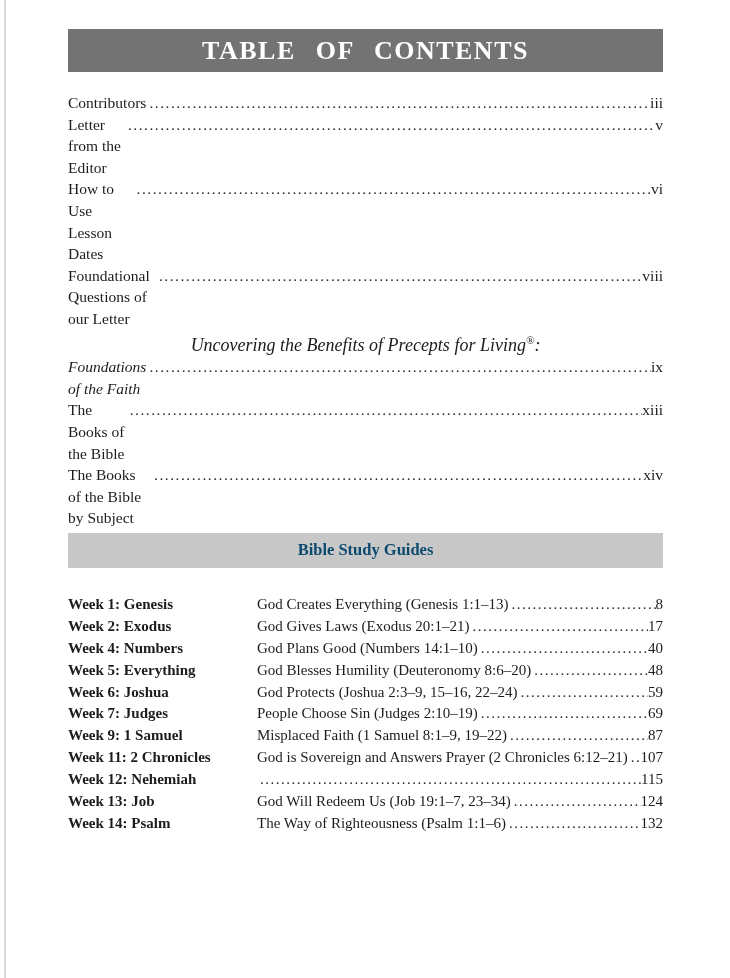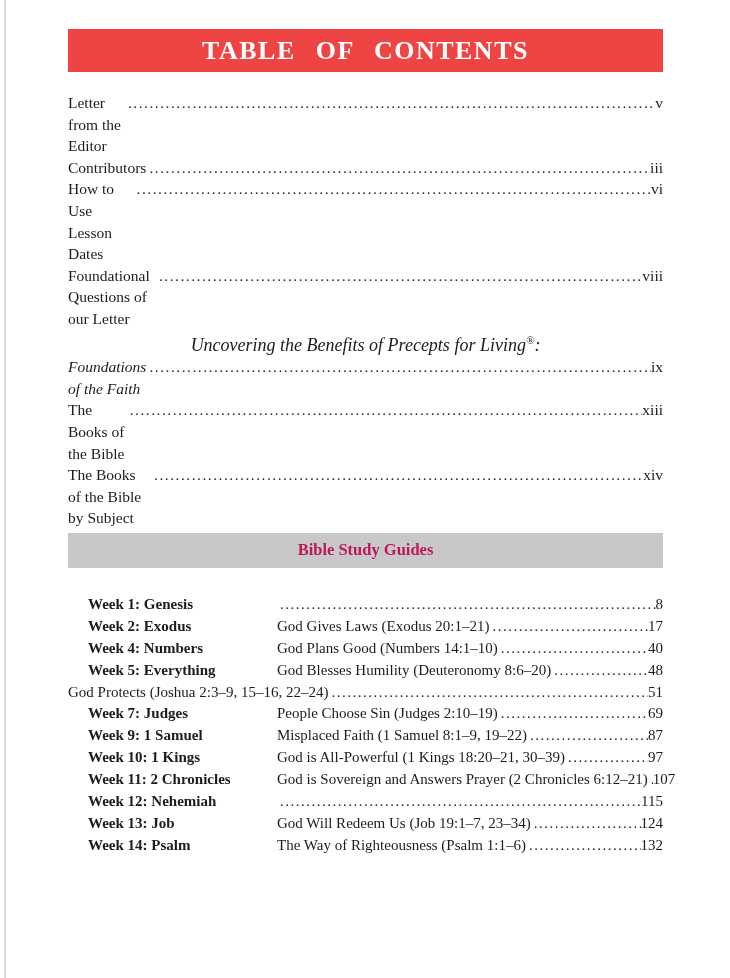--- a/index.html
+++ b/index.html
@@ -14,21 +14,21 @@
   .edge-line {
     position: absolute; left: 4px; top: 0;
     width: 2px; height: 978px;
     background: #d9d9d9;
   }
   .page {
     position: absolute; left: 68px; top: 0; width: 595px;
   }
   .header-bar {
     margin-top: 29px; height: 43px;
-    background: #ef4444;
+    background: #737373;
     display: flex; align-items: center; justify-content: center;
   }
   .header-title {
     color: #ffffff; font-weight: bold; font-size: 26px;
     letter-spacing: 1.5px; word-spacing: 12px;
   }
   .fm { margin-top: 20px; }
   .fm-row, .glance-row {
     display: flex; align-items: baseline;
     line-height: 21.6px; font-size: 15.5px;
@@ -47,53 +47,53 @@
   .pg { white-space: nowrap; flex: 0 0 auto; }
   .fm-block { margin-top: 5px; }
   .fm-line1 { line-height: 21.6px; font-size: 18px; text-align: center; }
   .italic { font-style: italic; }
   .regmark { font-size: 62%; vertical-align: super; line-height: 0; }
   .section-bar {
     margin-top: 4px; height: 35px;
     background: #c8c8c9;
     display: flex; align-items: center; justify-content: center;
   }
-  .section-title { font-weight: bold; font-size: 16.5px; color: #be185d; }
+  .section-title { font-weight: bold; font-size: 16.5px; color: #0c4a6e; }
   .glance { margin-top: 16px; }
   .weeks { margin-top: 26px; }
   .wk-row {
     display: flex; align-items: baseline;
     line-height: 21.9px; font-size: 15px;
     width: 100%;
   }
-  .wk-label { flex: 0 0 189px; font-weight: bold; white-space: nowrap; margin-left: 20px; }
+  .wk-label { flex: 0 0 189px; font-weight: bold; white-space: nowrap; }
   .wk-title { flex: 0 0 auto; white-space: nowrap; }
 </style>
 </head>
 <body>
 
 <div class="edge-line"></div>
 
 <div class="page">
 
   <div class="header-bar">
     <span class="header-title">TABLE OF CONTENTS</span>
   </div>
 
   <div class="fm" id="front-matter">
   <div class="fm-row">
+    <span class="fm-label">Contributors</span>
+    <span class="leader"></span>
+    <span class="pg">iii</span>
+  </div>
+
+  <div class="fm-row">
     <span class="fm-label">Letter from the Editor</span>
     <span class="leader"></span>
     <span class="pg">v</span>
-  </div>
-
-  <div class="fm-row">
-    <span class="fm-label">Contributors</span>
-    <span class="leader"></span>
-    <span class="pg">iii</span>
   </div>
 
   <div class="fm-row">
     <span class="fm-label">How to Use Lesson Dates</span>
     <span class="leader"></span>
     <span class="pg">vi</span>
   </div>
 
   <div class="fm-row">
     <span class="fm-label">Foundational Questions of our Letter</span>
@@ -126,20 +126,21 @@
 </div>
 
   <div class="section-bar">
     <span class="section-title">Bible Study Guides</span>
   </div>
 
 
   <div class="weeks" id="weeks">
   <div class="wk-row">
     <span class="wk-label">Week 1: Genesis</span>
+    <span class="wk-title">God Creates Everything (Genesis 1:1–13)</span>
     <span class="leader"></span>
     <span class="pg">8</span>
   </div>
 
   <div class="wk-row">
     <span class="wk-label">Week 2: Exodus</span>
     <span class="wk-title">God Gives Laws (Exodus 20:1–21)</span>
     <span class="leader"></span>
     <span class="pg">17</span>
   </div>
@@ -153,46 +154,41 @@
   </div>
 
   <div class="wk-row">
     <span class="wk-label">Week 5: Everything</span>
     <span class="wk-title">God Blesses Humility (Deuteronomy 8:6–20)</span>
     <span class="leader"></span>
     <span class="pg">48</span>
   </div>
 
   <div class="wk-row">
+    <span class="wk-label">Week 6: Joshua</span>
     <span class="wk-title">God Protects (Joshua 2:3–9, 15–16, 22–24)</span>
     <span class="leader"></span>
-    <span class="pg">51</span>
+    <span class="pg">59</span>
   </div>
 
   <div class="wk-row">
     <span class="wk-label">Week 7: Judges</span>
     <span class="wk-title">People Choose Sin (Judges 2:10–19)</span>
     <span class="leader"></span>
     <span class="pg">69</span>
   </div>
 
 
   <div class="wk-row">
     <span class="wk-label">Week 9: 1 Samuel</span>
     <span class="wk-title">Misplaced Faith (1 Samuel 8:1–9, 19–22)</span>
     <span class="leader"></span>
     <span class="pg">87</span>
   </div>
 
-  <div class="wk-row">
-    <span class="wk-label">Week 10: 1 Kings</span>
-    <span class="wk-title">God is All-Powerful (1 Kings 18:20–21, 30–39)</span>
-    <span class="leader"></span>
-    <span class="pg">97</span>
-  </div>
 
   <div class="wk-row">
     <span class="wk-label">Week 11: 2 Chronicles</span>
     <span class="wk-title">God is Sovereign and Answers Prayer (2 Chronicles 6:12–21)</span>
     <span class="leader"></span>
     <span class="pg">107</span>
   </div>
 
   <div class="wk-row">
     <span class="wk-label">Week 12: Nehemiah</span>

